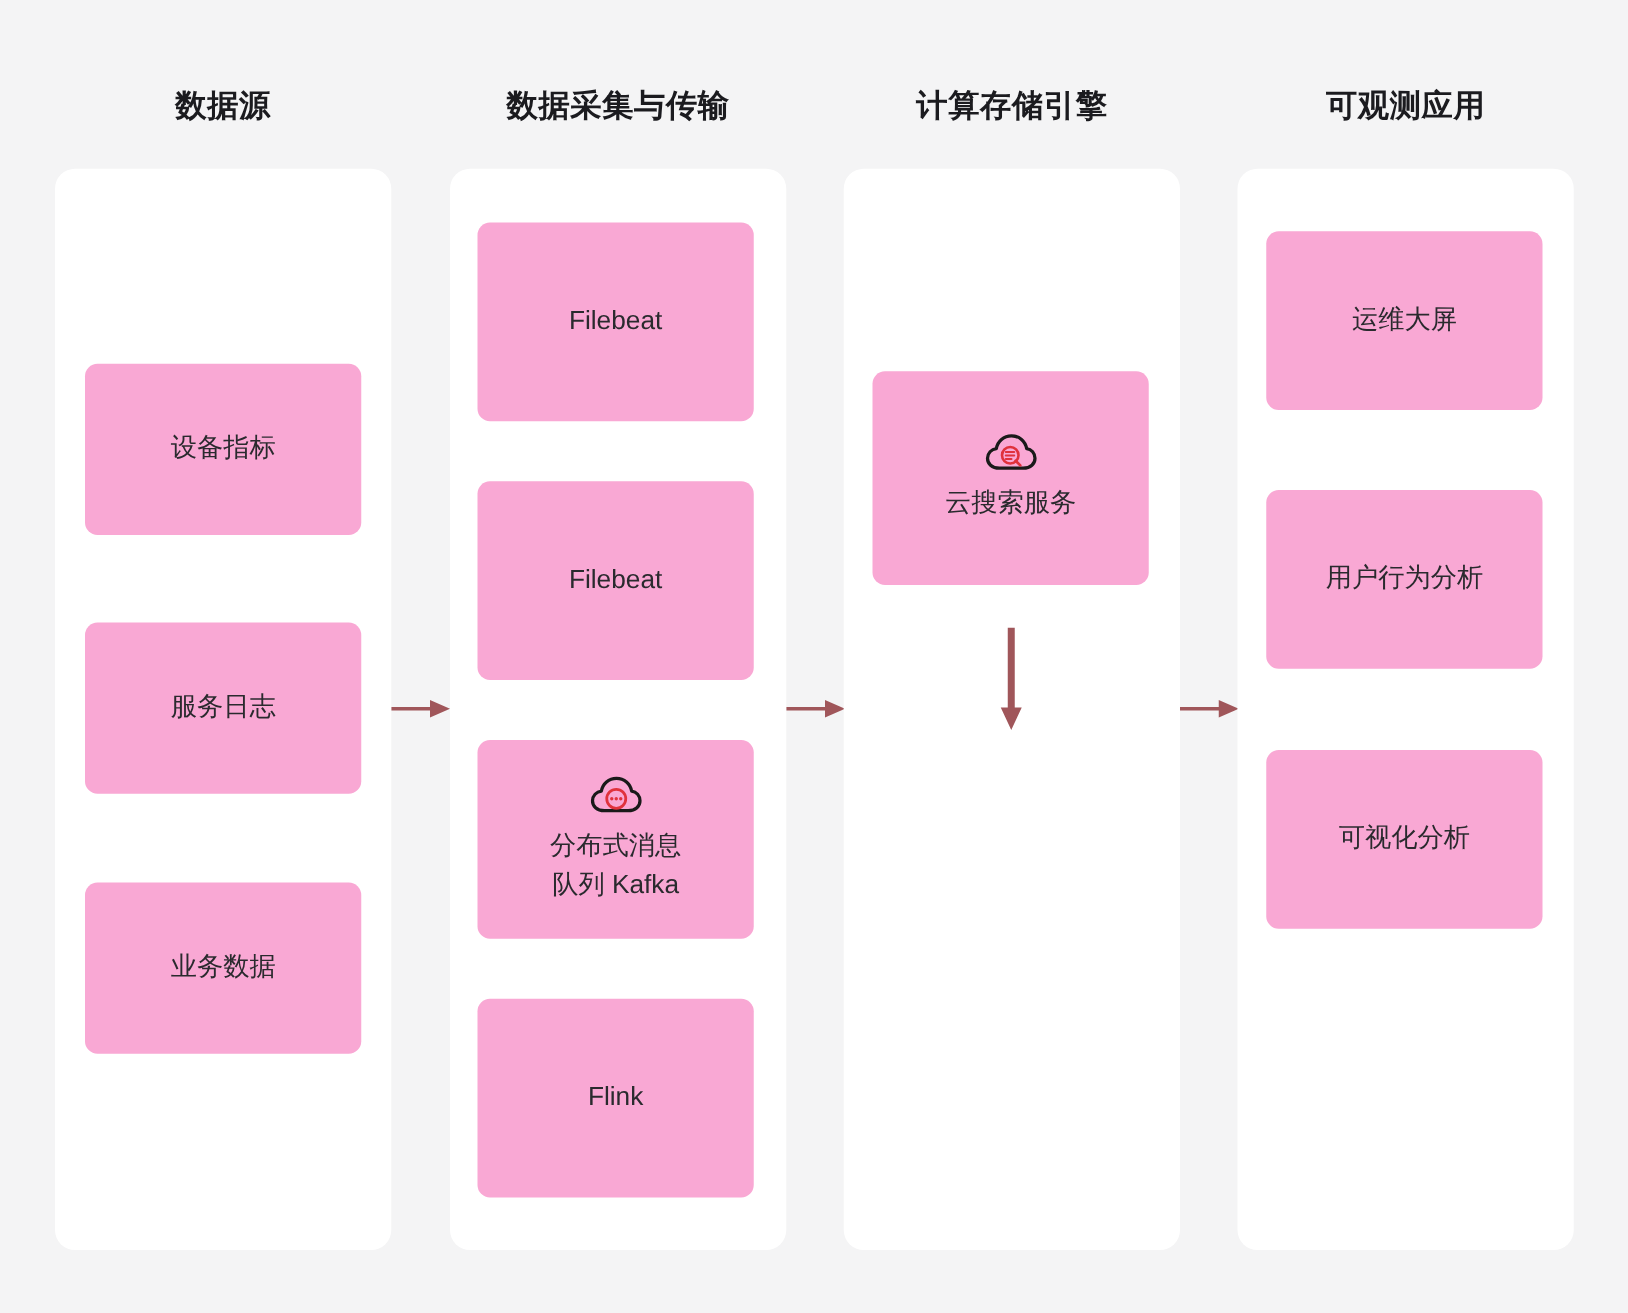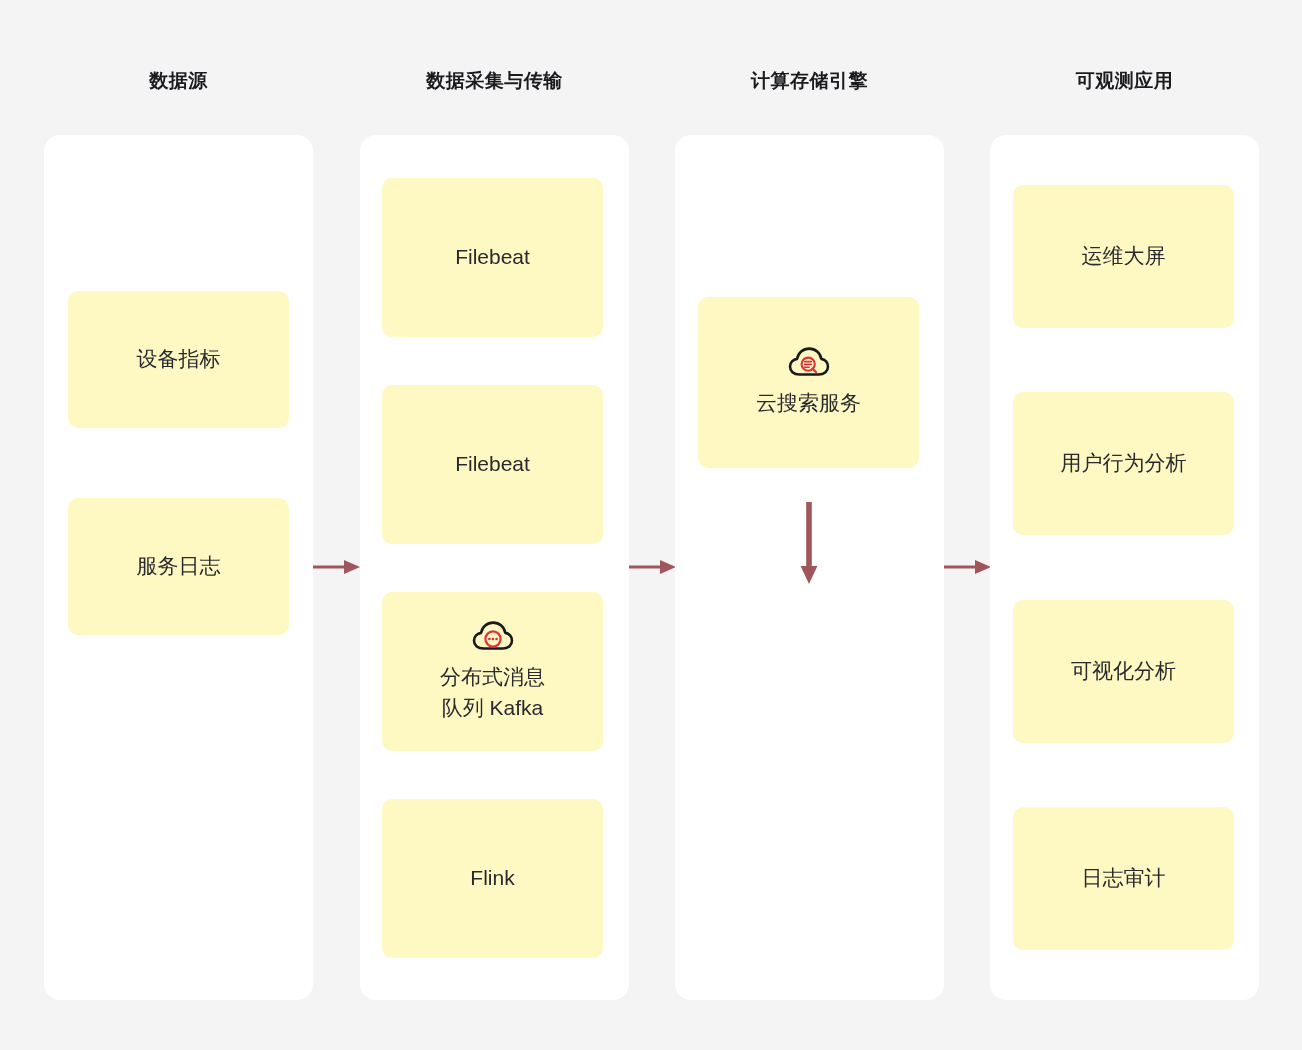--- a/index.html
+++ b/index.html
@@ -16,38 +16,38 @@
     width: 1302px;
     height: 1050px;
     background: #f4f4f5;
     overflow: hidden;
   }
 
   
   .col-header {
     position: absolute;
     text-align: center;
-    font-size: 19px;
+    font-size: 25px;
     font-weight: 700;
     color: #1b1b1f;
     letter-spacing: 0.5px;
     white-space: nowrap;
   }
 
   
   .panel {
     position: absolute;
     background: #ffffff;
     border-radius: 16px;
   }
 
   
   .card {
     position: absolute;
-    background: #fef9c3;
+    background: #f9a8d4;
     border-radius: 10px;
     display: flex;
     flex-direction: column;
     align-items: center;
     justify-content: center;
     gap: 10px;
   }
 
   .card-label {
     font-size: 21px;
@@ -84,20 +84,23 @@
   <div class="col-header" style="left:360px; top:68px; width:269px;">数据采集与传输</div>
   <div class="col-header" style="left:990px; top:68px; width:269px;">可观测应用</div>
 
   <div class="panel" style="left:44px; top:135px; width:269px; height:865px;">
   </div>
   <div class="card" style="left:68px; top:291px; width:221px; height:137px;align-items:center;">
     <span class="card-label">设备指标</span>
   </div>
   <div class="card" style="left:68px; top:498px; width:221px; height:137px;">
     <span class="card-label">服务日志</span>
+  </div>
+  <div class="card" style="left:68px; top:706px; width:221px; height:137px;">
+    <span class="card-label">业务数据</span>
   </div>
 
   <div class="arrow-h" style="left:313px; top:556px; width:48px;">
     <svg width="48" height="22" viewBox="0 0 48 22">
       <path d="M0 9.6 H31 V4 L47 11 L31 18 V12.4 H0 Z" fill="#a0565a"></path>
     </svg>
   </div>
 
   <div class="panel" style="left:360px; top:135px; width:269px; height:865px;">
   </div>
@@ -167,17 +170,14 @@
   </div>
   <div class="card" style="left:1013px; top:185px; width:221px; height:143px;">
     <span class="card-label">运维大屏</span>
   </div>
   <div class="card" style="left:1013px; top:392px; width:221px; height:143px;">
     <span class="card-label">用户行为分析</span>
   </div>
   <div class="card" style="left:1013px; top:600px; width:221px; height:143px;">
     <span class="card-label">可视化分析</span>
   </div>
-  <div class="card" style="left:1013px; top:807px; width:221px; height:143px;">
-    <span class="card-label">日志审计</span>
-  </div>
 
 </div>
 
 </body></html>

